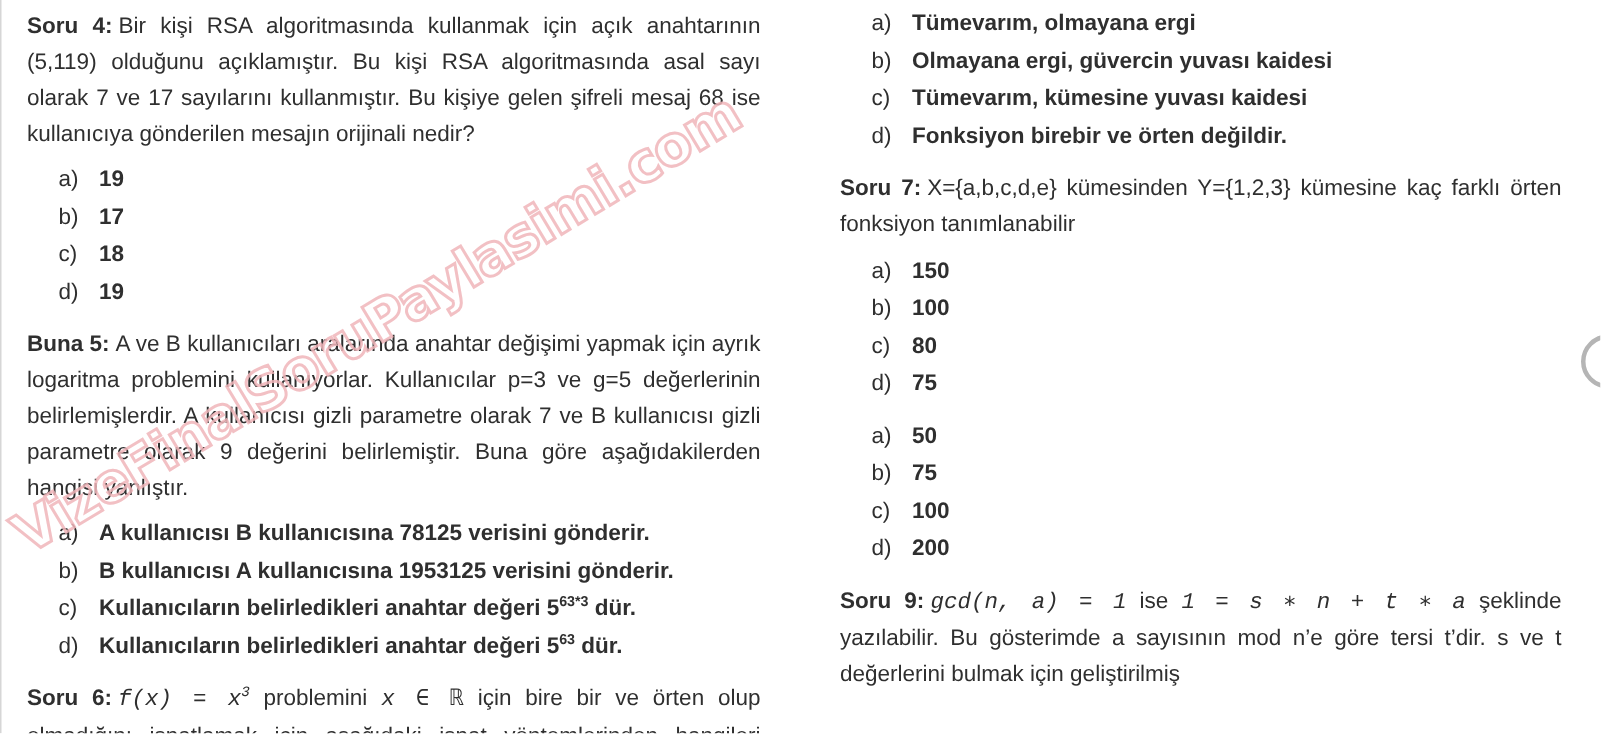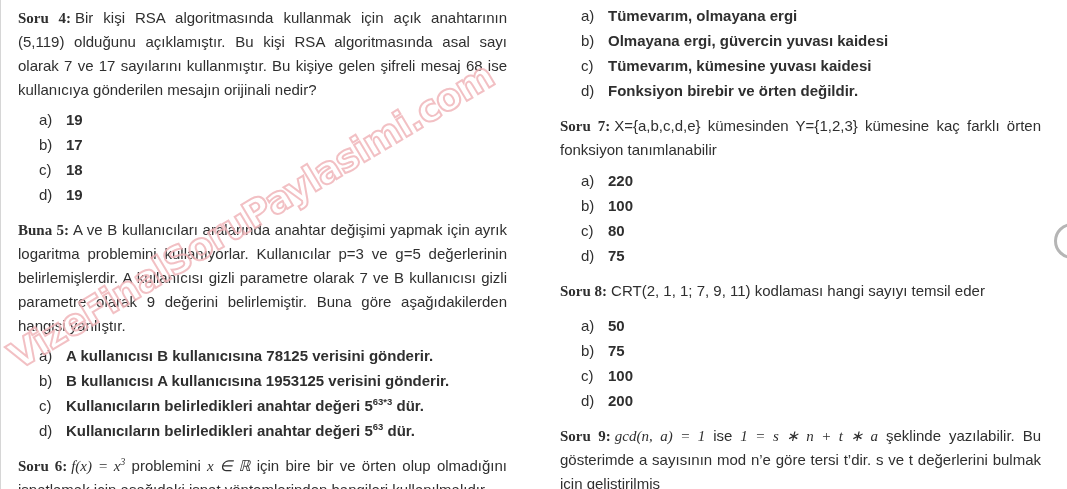--- a/index.html
+++ b/index.html
@@ -12,31 +12,31 @@
     background:#d6d6d6;
   }
   .col {position:absolute; top:0;}
   .col-left  {left:18px;  width:489px; padding-top:6px;}
   .col-right {left:560px; width:481px; padding-top:3px;}
 
   .para {
     margin:0; font-size:15px; line-height:24px;
     text-align:justify; text-align-last:left;
   }
-  .q-label {font-weight:bold; margin-right:4px;font-family:Liberation Serif, serif;}
+  .q-label {font-weight:bold; margin-right:4px;}
 
   .opts {margin-top:5px; margin-bottom:9px;}
   .opt {display:flex; padding-left:21px; font-size:15px; line-height:25px;}
   .letter {flex:0 0 27px;}
   .opt-text {flex:1;font-weight:bold;}
 
   .mt-q {margin-top:11px;}
   .mt-opts-r {margin-top:6px;}
 
-  .math {font-family:Liberation Serif, serif; font-style:italic; font-size:15px;}
+  .math {font-family:Liberation Mono, monospace; font-style:italic; font-size:15px;}
   sup {font-size:9.5px; line-height:0; vertical-align:super;}
 
   .watermark {
     position:absolute; left:12px; top:338px;
     transform:rotate(-31deg); transform-origin:0 50%;
     font-family:"DejaVu Sans", sans-serif; font-weight:bold;
     font-size:37px; letter-spacing:-1px; white-space:nowrap;
     color:transparent; -webkit-text-stroke:2px #f0b6ba;
     opacity:0.85; pointer-events:none; z-index:5;
   }
@@ -120,37 +120,36 @@
       <div class="opt">
           <span class="letter">d)</span>
           <span class="opt-text">Fonksiyon birebir ve örten değildir.</span>
         </div>
     </div>
 
     <p class="para mt-q"><b class="q-label">Soru 7:</b><span>X={a,b,c,d,e} kümesinden Y={1,2,3} kümesine kaç farklı örten fonksiyon tanımlanabilir</span></p>
     <div class="opts mt-opts-r">
       <div class="opt">
           <span class="letter">a)</span>
-          <span class="opt-text">220</span>
+          <span class="opt-text">150</span>
         </div>
       <div class="opt">
           <span class="letter">b)</span>
           <span class="opt-text">100</span>
         </div>
       <div class="opt">
           <span class="letter">c)</span>
           <span class="opt-text">80</span>
         </div>
       <div class="opt">
           <span class="letter">d)</span>
           <span class="opt-text">75</span>
         </div>
     </div>
 
-    <p class="para mt-q"><b class="q-label">Soru 8:</b><span>CRT(2, 1, 1; 7, 9, 11) kodlaması hangi sayıyı temsil eder</span></p>
     <div class="opts mt-opts-r" style="margin-top:10px;">
       <div class="opt">
           <span class="letter">a)</span>
           <span class="opt-text">50</span>
         </div>
       <div class="opt">
           <span class="letter">b)</span>
           <span class="opt-text">75</span>
         </div>
       <div class="opt">

